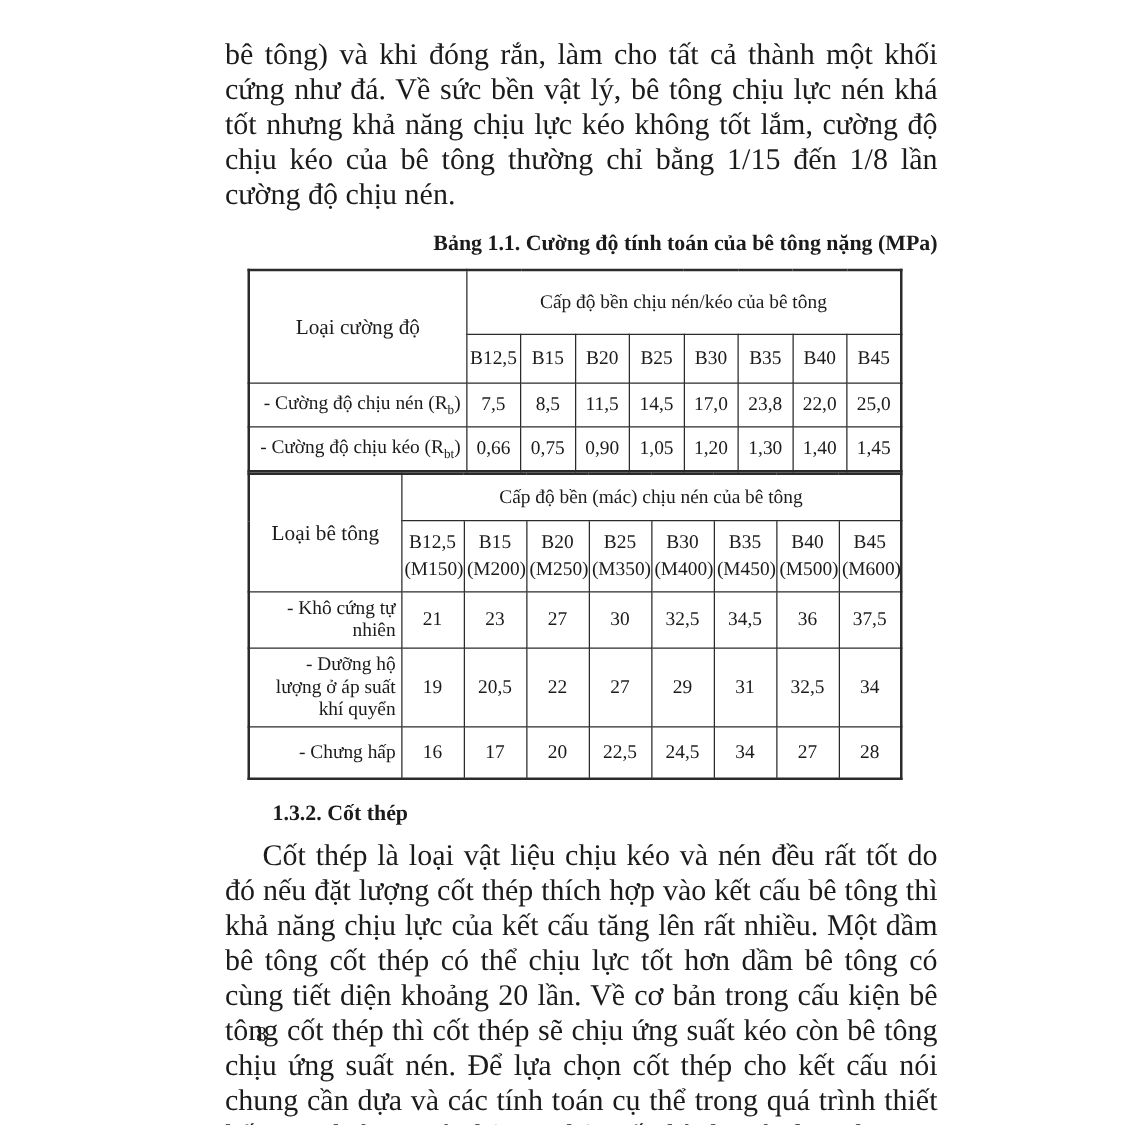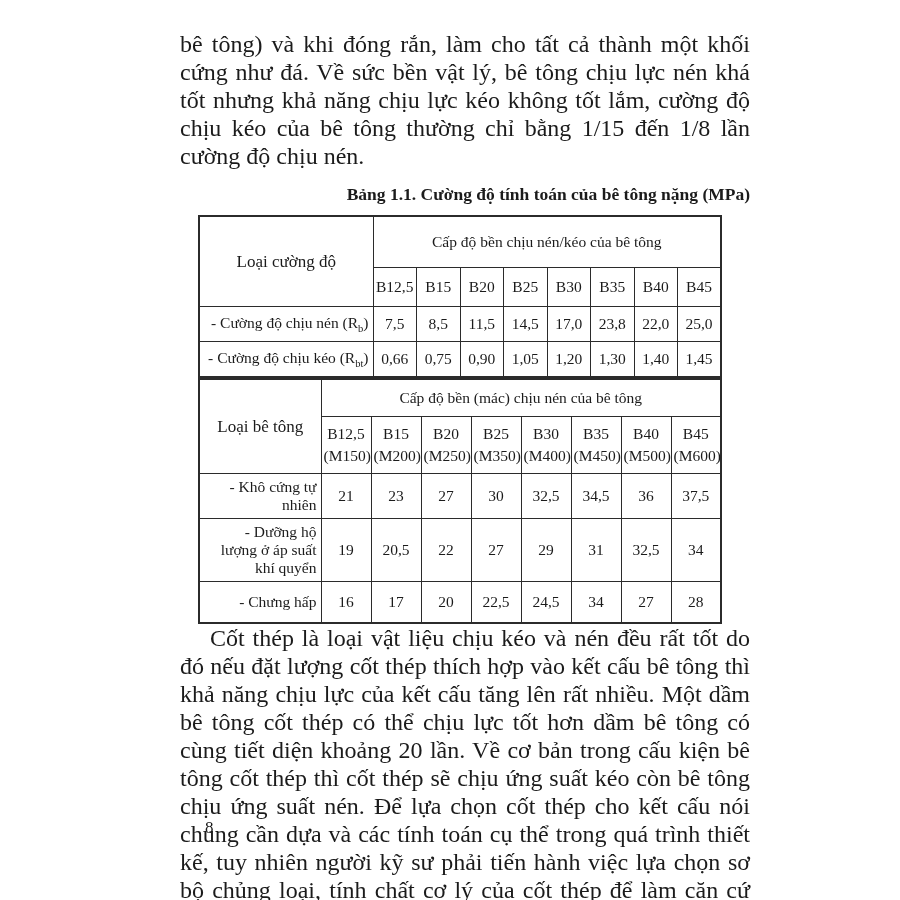--- a/index.html
+++ b/index.html
@@ -203,18 +203,19 @@
           <td>20</td>
           <td>22,5</td>
           <td>24,5</td>
           <td>34</td>
           <td>27</td>
           <td>28</td>
         </tr>
       </tbody>
   </table>
 
+  <div class="section-heading">1.3.2. Cốt thép</div>
 
   <p class="indent">Cốt thép là loại vật liệu chịu kéo và nén đều rất tốt do đó nếu đặt lượng cốt thép thích hợp vào kết cấu bê tông thì khả năng chịu lực của kết cấu tăng lên rất nhiều. Một dầm bê tông cốt thép có thể chịu lực tốt hơn dầm bê tông có cùng tiết diện khoảng 20 lần. Về cơ bản trong cấu kiện bê tông cốt thép thì cốt thép sẽ chịu ứng suất kéo còn bê tông chịu ứng suất nén. Để lựa chọn cốt thép cho kết cấu nói chung cần dựa và các tính toán cụ thể trong quá trình thiết kế, tuy nhiên người kỹ sư phải tiến hành việc lựa chọn sơ bộ chủng loại, tính chất cơ lý của cốt thép để làm căn cứ tính toán sau này. Trong TCVN 5574 – 2012 tính chất cơ lý của cốt thép được lập thành bảng như sau:</p>
 
 </div>
 
 <div class="page-number">8</div>
 
 </body></html>

